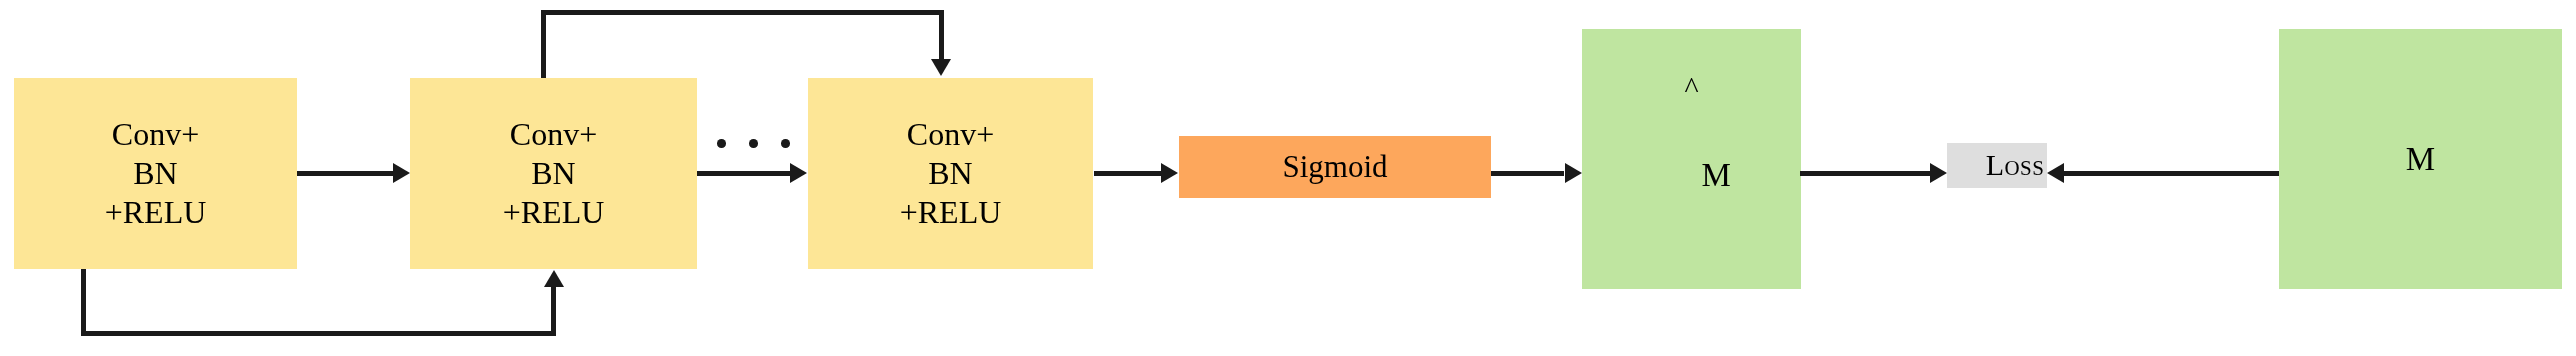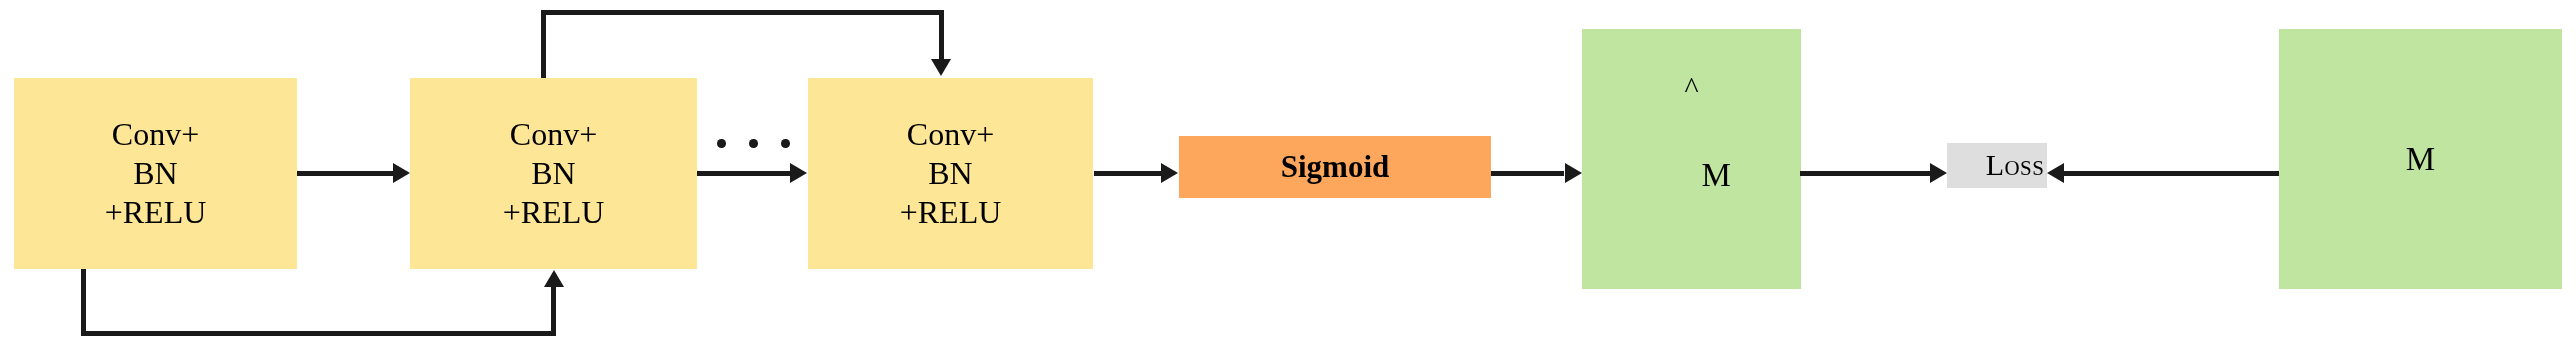--- a/index.html
+++ b/index.html
@@ -31,21 +31,20 @@
 
   
   .conv {
     background: #FDE696;
     font-size: 32px;
   }
   
   .sigmoid {
     background: #FDA75C;
     font-size: 31px;
-    font-weight: bold;
   }
   
   .tensor {
     background: #BFE5A0;
     font-size: 33px;
   }
   
   .loss {
     background: #DEDEDE;
     font-size: 30px;

